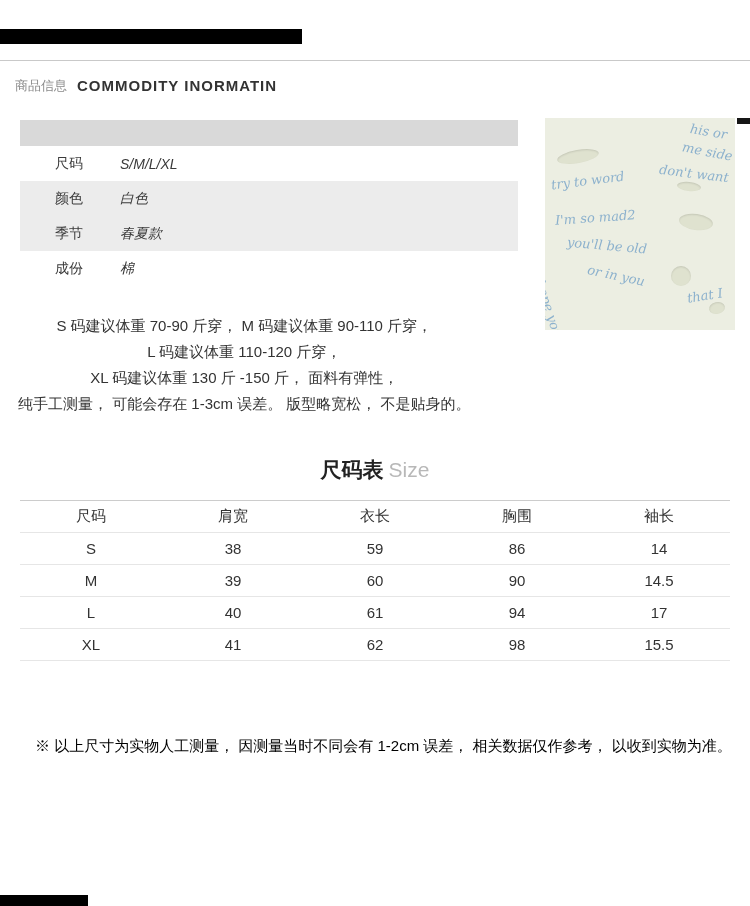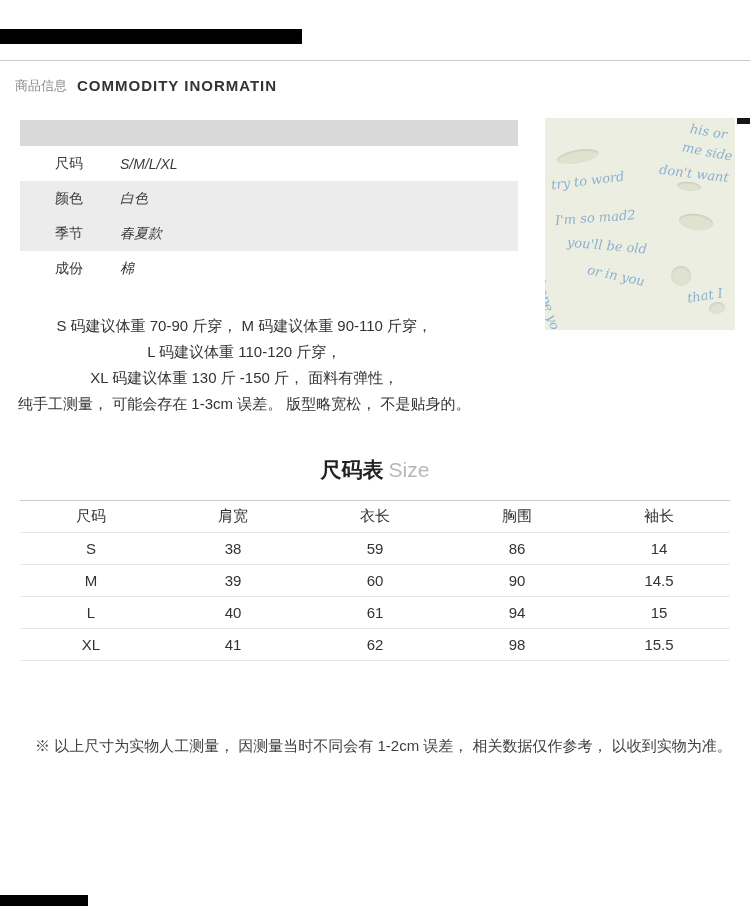--- a/index.html
+++ b/index.html
@@ -61,21 +61,21 @@
   .size-table {
     position:absolute; left:20px; top:500px; width:710px;
     border-collapse:collapse; font-size:15px; color:#333;
     border-top:1px solid #cccccc;
   }
   .size-table th, .size-table td {
     height:32px; text-align:center; font-weight:normal;
     border-bottom:1px solid #e6e6e6; width:20%;
   }
 
-  .note { position:absolute; left:35px; top:737px; font-size:15px; color:#404040; white-space:nowrap;text-align:center; }
+  .note { position:absolute; left:35px; top:737px; font-size:15px; color:#000000; white-space:nowrap;text-align:center; }
 
   .bottom-bar { position:absolute; left:0; top:895px; width:88px; height:11px; background:#000; }
 </style>
 </head>
 <body>
 
 <div class="page">
 
   <div class="top-bar"></div>
   <div class="edge-mark"></div>
@@ -156,21 +156,21 @@
         <td>39</td>
         <td>60</td>
         <td>90</td>
         <td>14.5</td>
       </tr>
       <tr>
         <td>L</td>
         <td>40</td>
         <td>61</td>
         <td>94</td>
-        <td>15</td>
+        <td>17</td>
       </tr>
       <tr>
         <td>XL</td>
         <td>41</td>
         <td>62</td>
         <td>98</td>
         <td>15.5</td>
       </tr>
     </tbody>
   </table>

